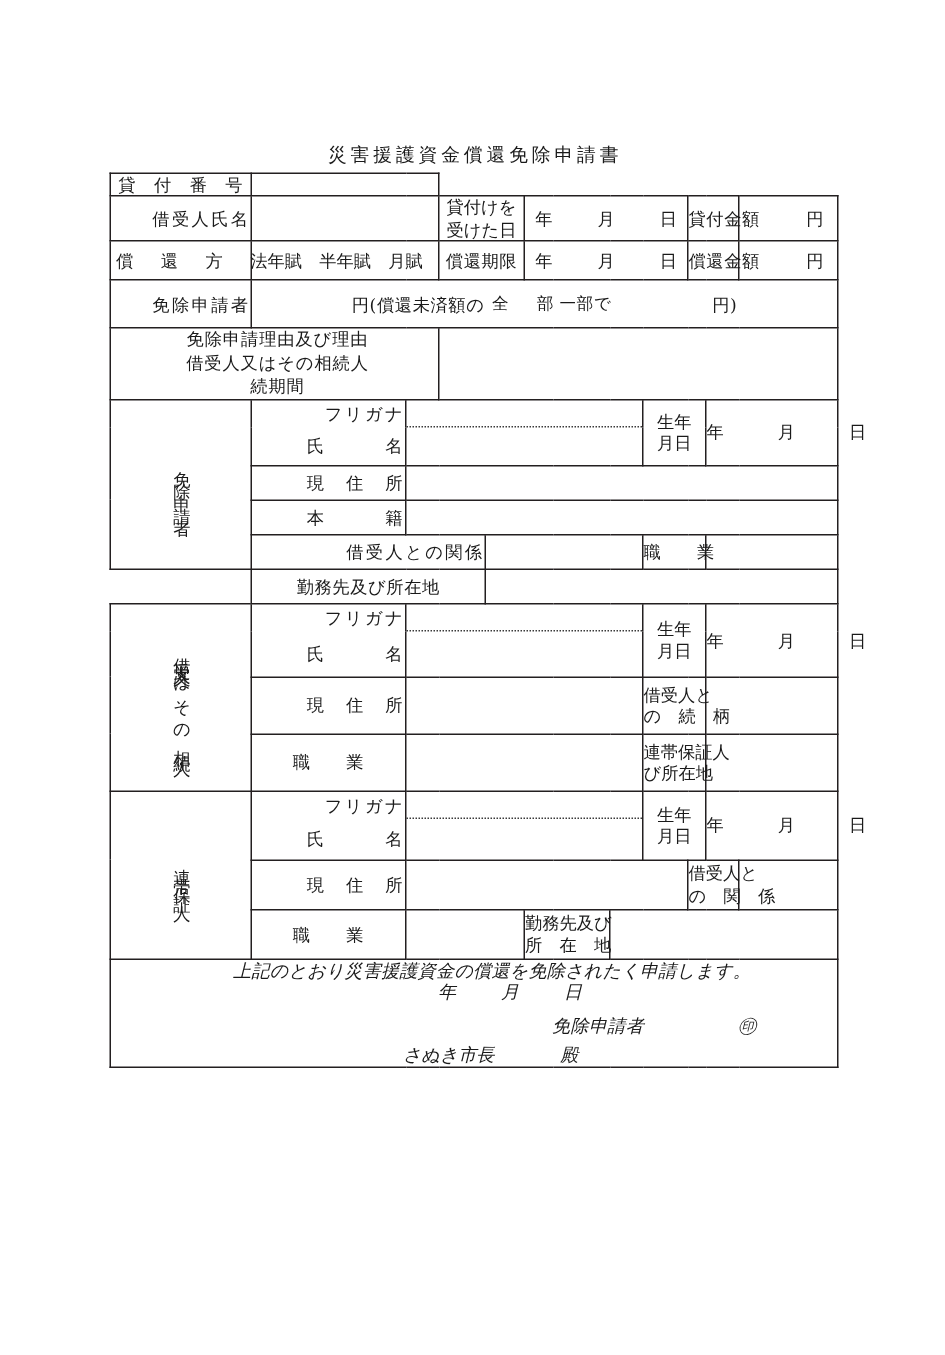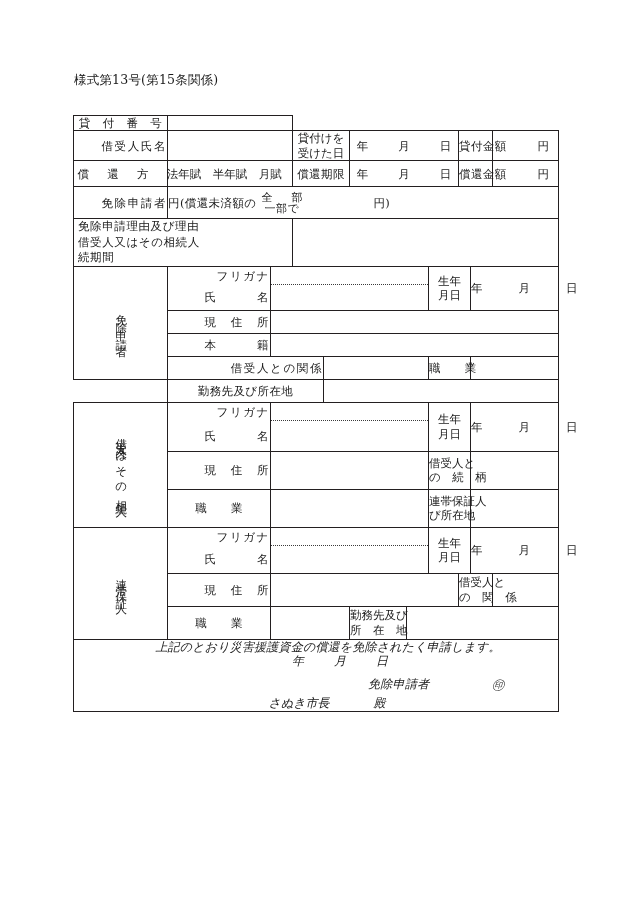--- a/index.html
+++ b/index.html
@@ -103,36 +103,37 @@
   }
   .dotted-line {
     position: absolute;
     left: 0; right: 0;
     bottom: 0;
     border-bottom: 1px dotted #3a3a3a;
   }
 
   .reason-label {
     display: block;
-    text-align: left;
+    text-align: center;
     padding-left: 4px;
     line-height: 1.35;
     letter-spacing: 0.6px;
   }
 
   
   .exempt-line {
     display: flex;
     align-items: center;
+    justify-content: center;
     white-space: nowrap;
     letter-spacing: 0.4px;
   }
   .stack {
     display: inline-flex;
-    flex-direction: column;
+    flex-direction: row;
     line-height: 1.0;
     text-align: center;
     margin: 0 1px;
     font-size: 11px;
   }
   .stack span { display: block; white-space: nowrap; }
   .stack .s-top { letter-spacing: 4px; text-indent: 4px; }
   .stack .s-bot { letter-spacing: 0.5px; }
   .exempt-tail { margin-left: 66px; }
 
@@ -166,21 +167,21 @@
     line-height: 1;
   }
   .f-line4 { padding-left: 22px; margin-top: 5px; white-space: nowrap; }
   .f-line4 .g { display: inline-block; width: 44px; }
 </style>
 </head>
 <body>
 
 <div class="page">
 
-  <div class="form-no">様式第13号(第15条関係)</div>
+  <div class="doc-title">災害援護資金償還免除申請書</div>
 
   <table class="form">
     <colgroup>
       <col style="width:94px">
       <col style="width:103px">
       <col style="width:22px">
       <col style="width:31px">
       <col style="width:26px">
       <col style="width:19px">
       <col style="width:38px">

